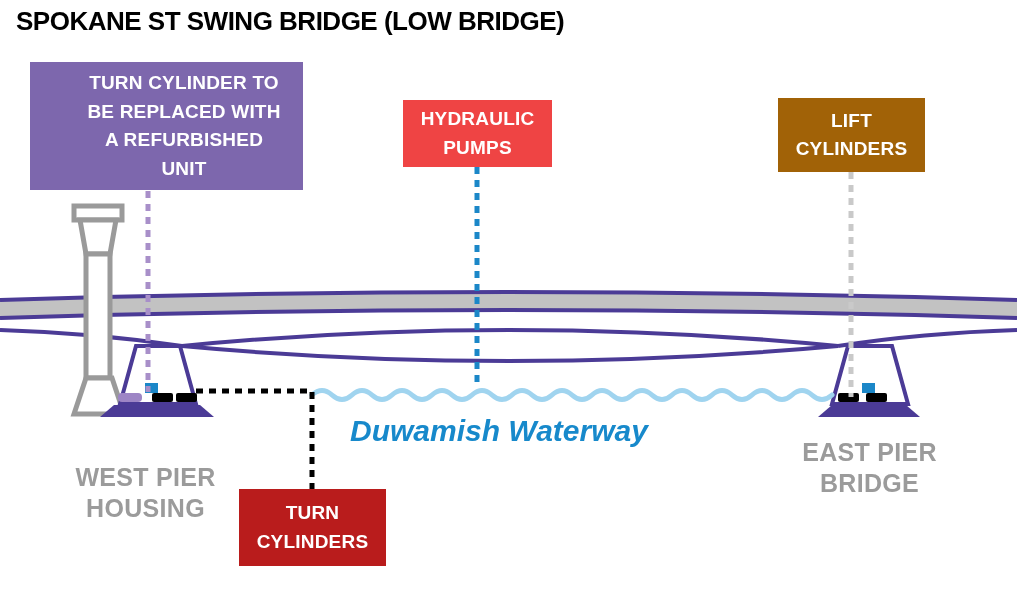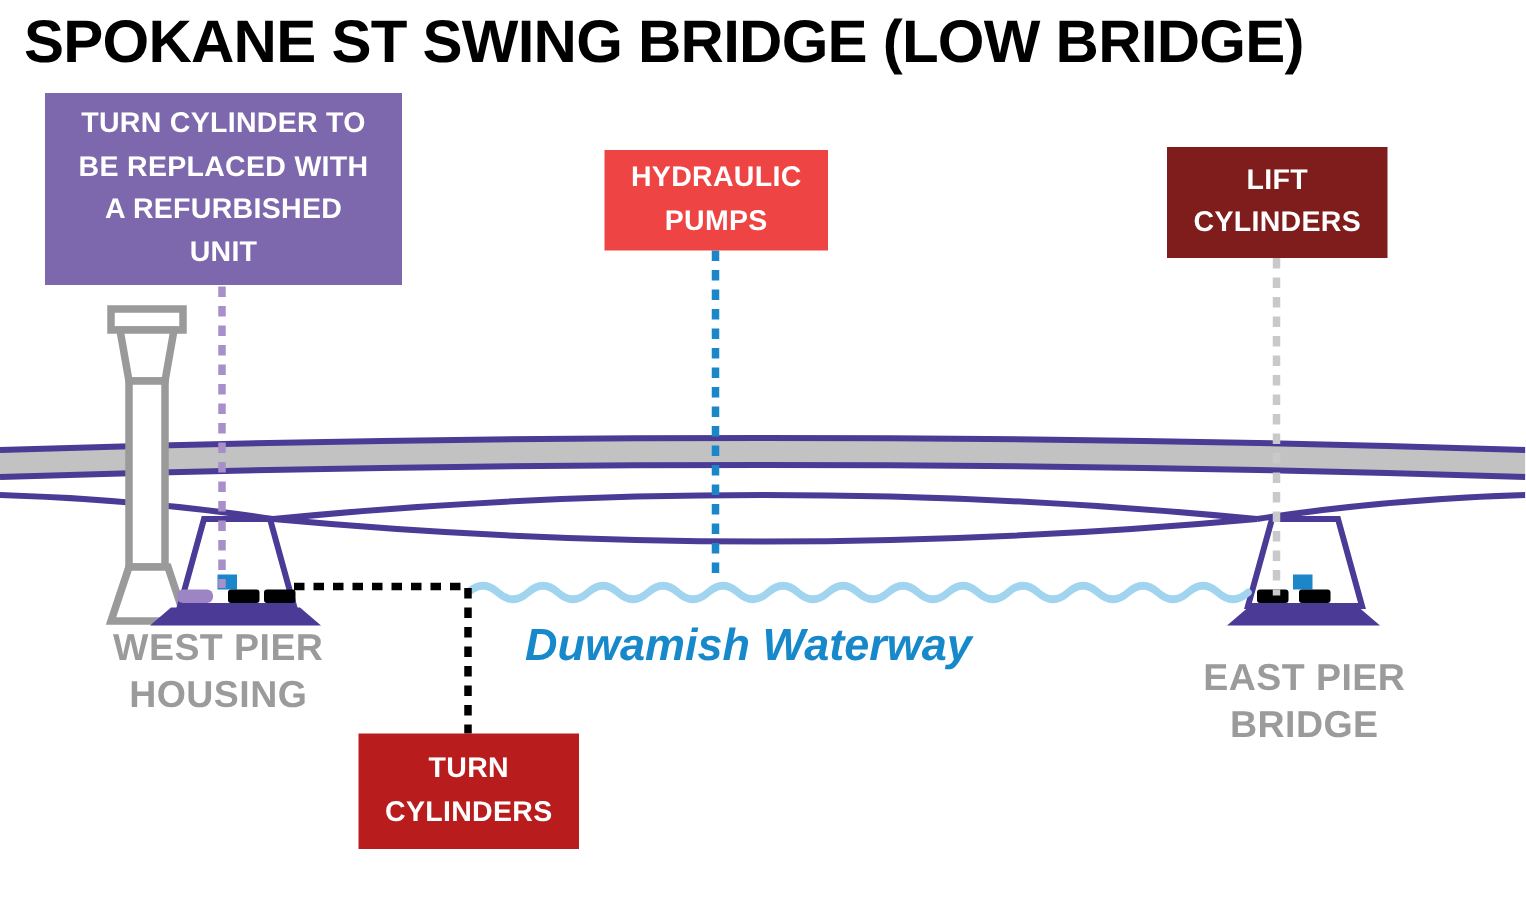--- a/index.html
+++ b/index.html
@@ -1,37 +1,37 @@
 <!DOCTYPE html>
 <html><head>
 <meta charset="utf-8">
 <style>
   html,body{margin:0;padding:0;background:#fff;}
   .stage{
     position:relative;width:1017px;height:603px;background:#ffffff;
     font-family:"Liberation Sans",sans-serif;overflow:hidden;
   }
   .title{
-    position:absolute;left:16px;top:6px;font-size:40px;font-weight:bold;
+    position:absolute;left:16px;top:6px;font-size:26px;font-weight:bold;
     color:#000;letter-spacing:-0.5px;white-space:nowrap;
   }
   .callout{
     position:absolute;display:flex;align-items:center;justify-content:center;
     color:#fff;font-weight:bold;text-align:center;white-space:pre-line;
     font-size:19px;line-height:1.5;letter-spacing:0.2px;
   }
-  .callout.purple{left:30px;top:62px;width:238px;height:128px;background:#7d67ad;}
+  .callout.purple{left:30px;top:62px;width:238px;height:128px;background:#7d67ad;padding-left:35px;}
   .callout.blue{left:403px;top:100px;width:149px;height:67px;background:#ef4444;}
-  .callout.gray{left:778px;top:98px;width:147px;height:74px;background:#7f1d1d;}
+  .callout.gray{left:778px;top:98px;width:147px;height:74px;background:#a16207;}
   .callout.black{left:239px;top:489px;width:147px;height:77px;background:#b91c1c;}
   .pier-label{
     position:absolute;color:#9b9b9b;font-weight:bold;font-size:25px;
     line-height:1.22;text-align:center;white-space:pre-line;letter-spacing:0.3px;
   }
-  .pier-label.west{left:48px;top:417px;width:195px;}
+  .pier-label.west{left:48px;top:462px;width:195px;}
   .pier-label.east{left:772px;top:437px;width:195px;}
   .waterway-label{
     position:absolute;left:350px;top:414px;width:320px;text-align:left;
     color:#1789cb;font-weight:bold;font-style:italic;font-size:30px;
   }
   svg{position:absolute;left:0;top:0;}
 </style>
 </head>
 <body>
 

